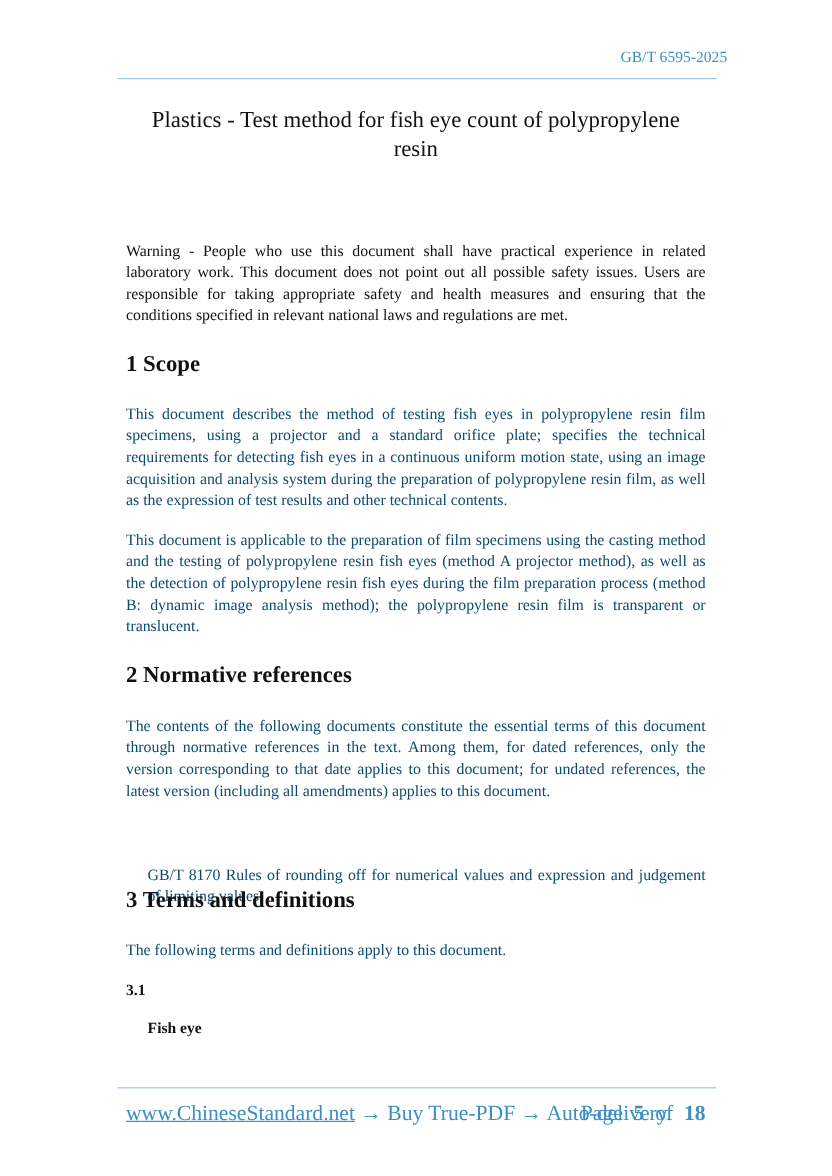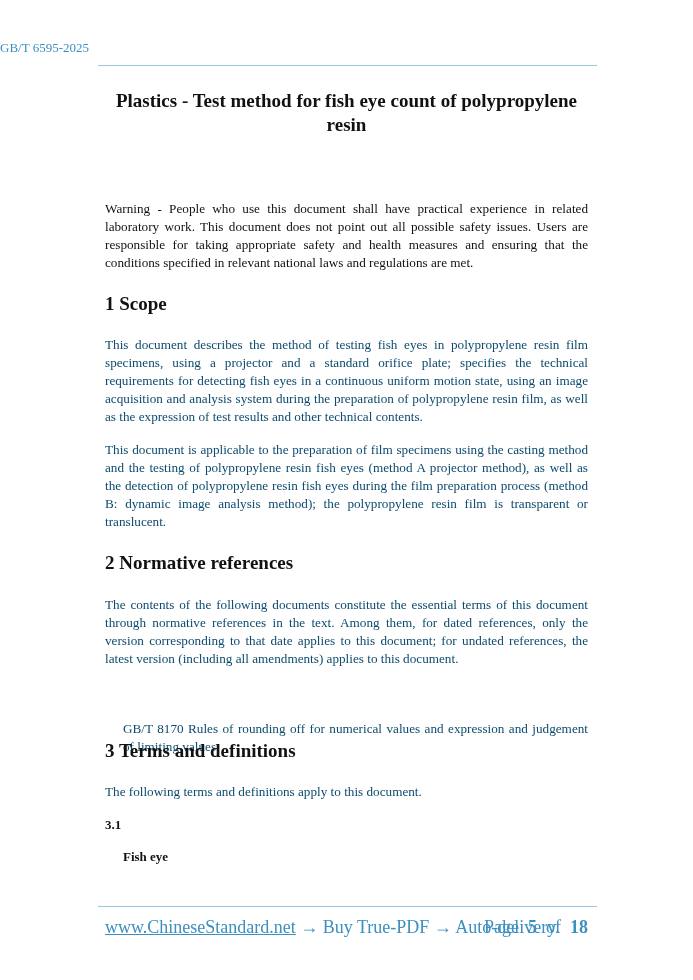--- a/index.html
+++ b/index.html
@@ -1,22 +1,22 @@
 <!DOCTYPE html>
 <html><head>
 <meta charset="utf-8">
 <style>
   html, body { margin:0; padding:0; background:#ffffff; }
   body { width:693px; height:980px; position:relative; overflow:hidden;
          font-family:"Liberation Serif","DejaVu Serif",serif; color:#111; }
-  .header-code { position:absolute; top:40px; left:0; width:606px; text-align:left;
+  .header-code { position:absolute; top:40px; left:0; width:606px; text-align:right;
                  font-size:13px; color:#3c8fc0; }
   .rule { position:absolute; left:98px; width:499px; height:1px; background:#9cc5e0; }
   .title { position:absolute; left:90px; width:513px; text-align:center;
-           font-weight:bold; font-size:19px; color:#111; }
+           font-weight:normal; font-size:19px; color:#111; }
   .para { position:absolute; left:105px; width:483px; font-size:13.2px; line-height:18px;
           text-align:justify; color:#0c4a6e; }
   .warn { font-weight:normal; color:#111; }
   .h1 { position:absolute; left:105px; font-weight:bold; font-size:19px; color:#111;text-align:right; }
   .indent { left:123px; width:465px; }
   .sub { position:absolute; font-weight:bold; font-size:13px; color:#111; }
   .footer { position:absolute; top:917px; left:105px; width:483px; font-size:18px; color:#3c8fc0; }
   .footer a { color:#3c8fc0; text-decoration:underline; }
   .page { position:absolute; right:0; top:0; }
   .page b { font-weight:bold; }

